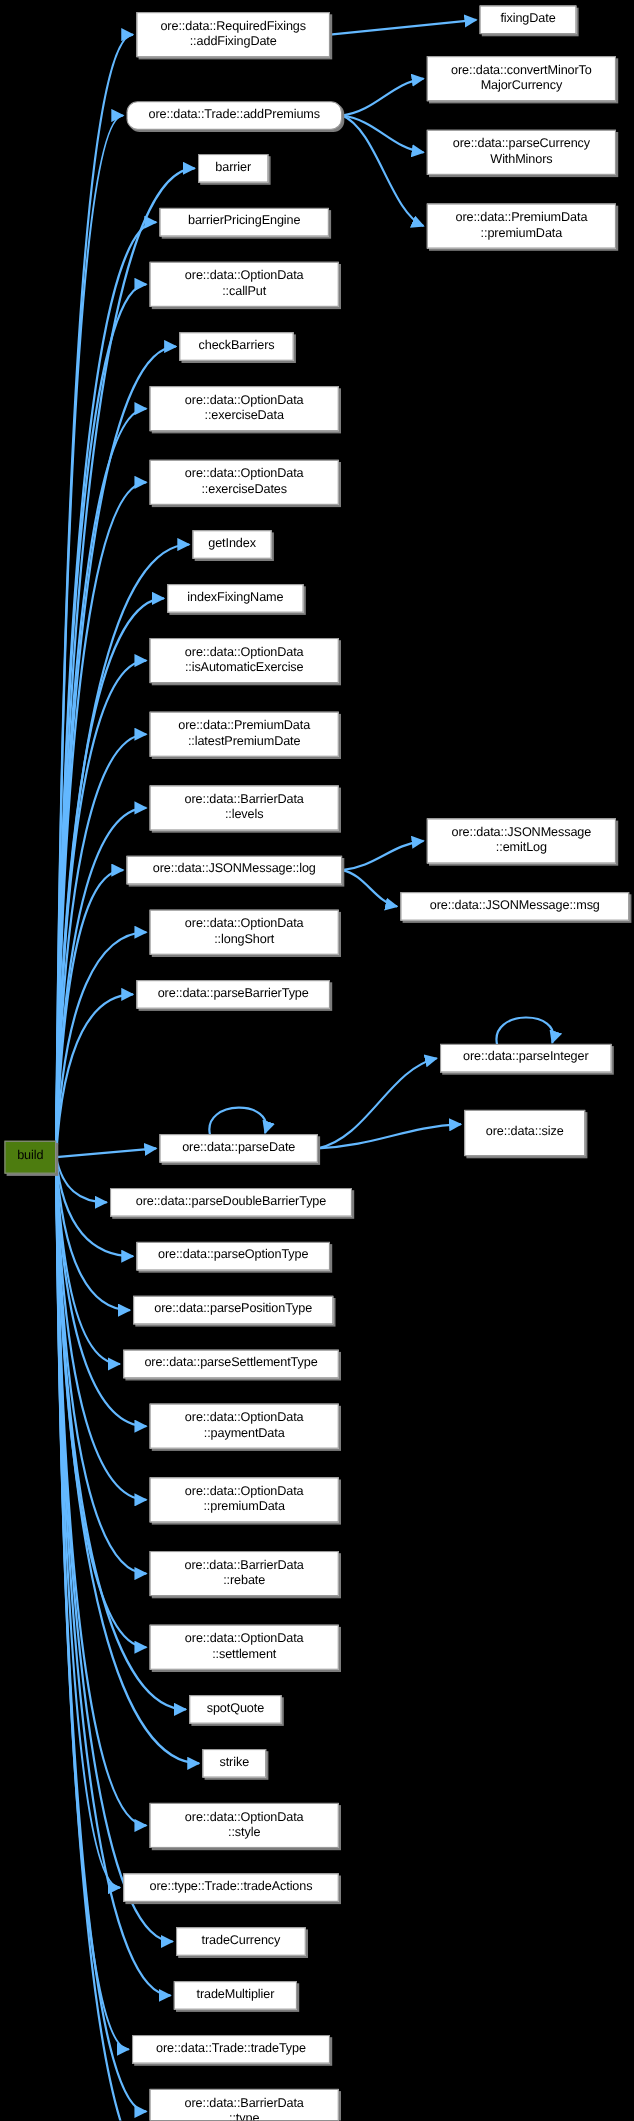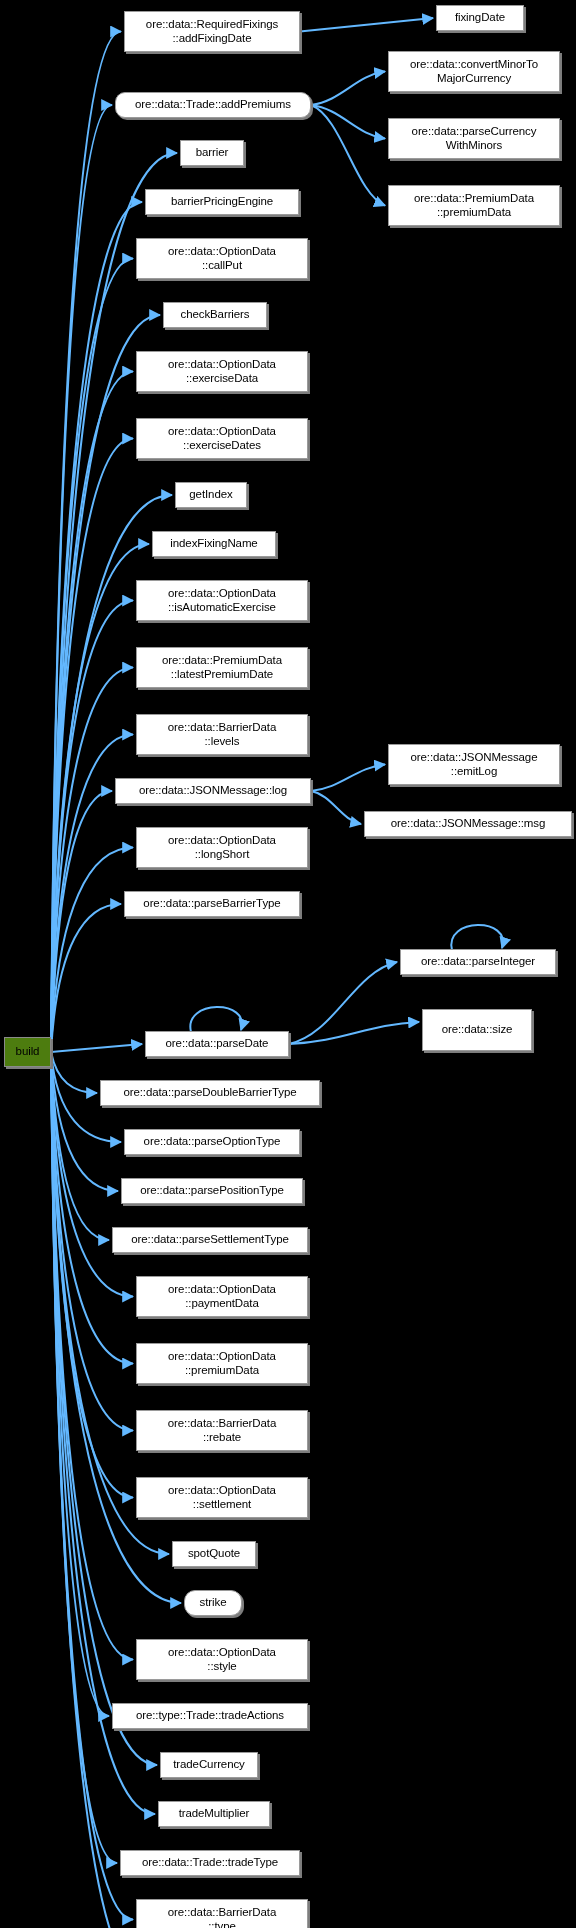--- a/index.html
+++ b/index.html
@@ -135,23 +135,23 @@
       <div class="node" style="left: 112px; top: 1227px; width: 196px; height: 26px;">ore::data::parseSettlementType</div>
       <div class="node" style="left: 136px; top: 1276px; width: 172px; height: 41px;">ore::data::OptionData
 ::paymentData</div>
       <div class="node" style="left: 136px; top: 1343px; width: 172px; height: 41px;">ore::data::OptionData
 ::premiumData</div>
       <div class="node" style="left: 136px; top: 1410px; width: 172px; height: 41px;">ore::data::BarrierData
 ::rebate</div>
       <div class="node" style="left: 136px; top: 1477px; width: 172px; height: 41px;">ore::data::OptionData
 ::settlement</div>
       <div class="node" style="left: 172px; top: 1541px; width: 84px; height: 26px;">spotQuote</div>
-      <div class="node" style="left: 184px; top: 1590px; width: 58px; height: 26px; border-radius: 11px;">strike</div>
+      <div class="node" style="left: 184px; top: 1590px; width: 58px; height: 26px;">strike</div>
       <div class="node" style="left: 136px; top: 1639px; width: 172px; height: 41px;">ore::data::OptionData
 ::style</div>
       <div class="node" style="left: 112px; top: 1703px; width: 196px; height: 26px;">ore::type::Trade::tradeActions</div>
-      <div class="node" style="left: 160px; top: 1752px; width: 98px; height: 26px;">tradeCurrency</div>
+      <div class="node" style="left: 160px; top: 1752px; width: 118px; height: 26px;">tradeCurrency</div>
       <div class="node" style="left: 158px; top: 1801px; width: 112px; height: 26px;">tradeMultiplier</div>
       <div class="node" style="left: 120px; top: 1850px; width: 180px; height: 26px;">ore::data::Trade::tradeType</div>
       <div class="node" style="left: 136px; top: 1899px; width: 172px; height: 41px;">ore::data::BarrierData
 ::type</div>
     </div>
 </div>
 
 </body></html>

